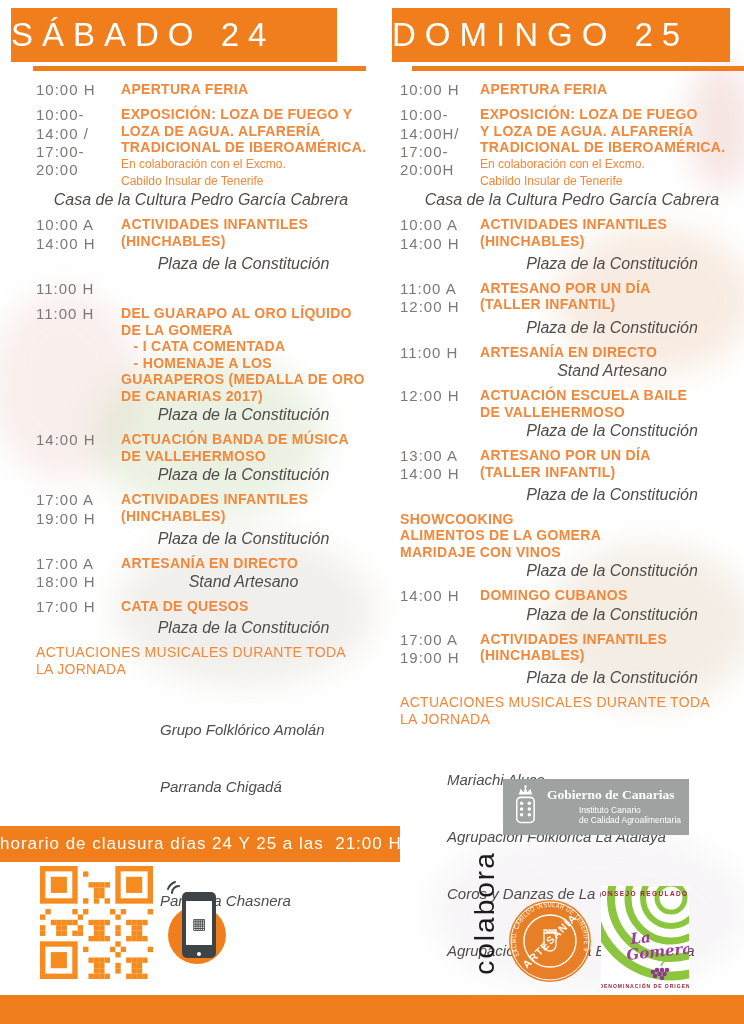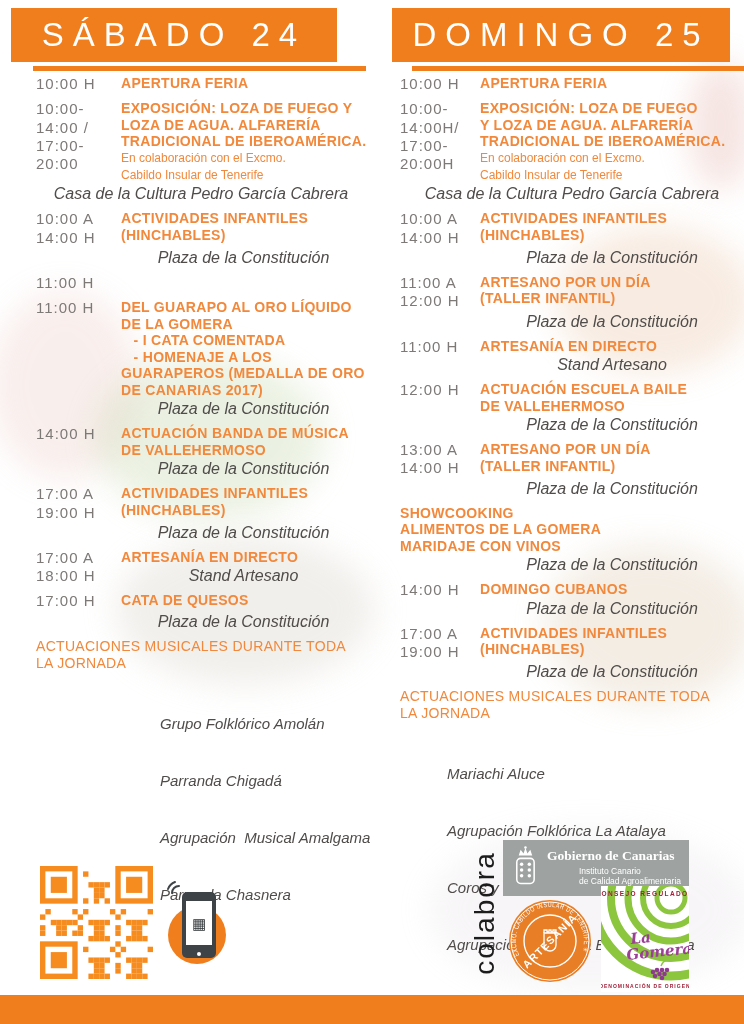--- a/index.html
+++ b/index.html
@@ -10,31 +10,31 @@
   }
   
   .decor{position:absolute;border-radius:50%;filter:blur(16px);z-index:0;}
 
   
   .col{position:absolute;top:8px;z-index:1;}
   .col-l{left:11px;width:355px;padding-left:0;}
   .col-r{left:392px;width:352px;}
 
   .day-box{
-    background:var(--orange);color:#fff;text-align:center;
+    background:var(--orange);color:#fff;
     height:54px;line-height:54px;font-size:33px;font-weight:300;
     letter-spacing:9px;white-space:nowrap;
   }
   .col-l .day-box{width:326px;}
   .col-r .day-box{width:338px;}
   .day-line{height:5px;background:var(--orange);margin-top:4px;}
   .col-l .day-line{margin-left:22px;width:333px;}
   .col-r .day-line{margin-left:20px;width:332px;}
 
-  .events{margin-top:4px;}
+  .events{margin-top:10px;}
   .col-l .events{padding-left:25px;}
   .col-r .events{padding-left:8px;}
 
   .ev{margin-bottom:7px;}
   .row{display:flex;}
   .tm{
     flex:none;color:var(--gray);font-size:15px;line-height:18.3px;
     white-space:pre;letter-spacing:1px;
   }
   .col-l .tm{width:75px;margin-right:10px;}
@@ -92,21 +92,21 @@
     font-size:15px;line-height:20.5px;white-space:pre;letter-spacing:0.5px;font-weight:500;
   }
 
   
   .colabora{
     position:absolute;left:485px;top:913px;z-index:2;color:#1c1c1c;
     font-size:28px;letter-spacing:2px;transform:translate(-50%,-50%) rotate(-90deg);
     white-space:nowrap;font-weight:400;
   }
   .gob{
-    position:absolute;left:503px;top:840px;width:186px;height:56px;z-index:2;
+    position:absolute;left:503px;top:779px;width:186px;height:56px;z-index:2;
     background:var(--logogray);display:flex;align-items:center;gap:7px;
     padding:8px 8px;box-sizing:border-box;color:#fff;
   }
   .gob-title{font-family:"Liberation Serif",serif;font-weight:700;font-size:13.5px;line-height:1.1;}
   .gob-sub{font-size:8.5px;line-height:1.2;white-space:pre;margin-top:2px;margin-left:32px;}
   .cabildo{position:absolute;left:508px;top:898px;z-index:2;}
   .consejo{position:absolute;left:601px;top:886px;z-index:2;background:#fff;}
 
   .footer-bar{position:absolute;left:0;top:995px;width:744px;height:29px;
     background:var(--orange);z-index:2;}
@@ -380,20 +380,21 @@
         <ul class="music-list">
           <li>Mariachi Aluce</li>
           <li>Agrupación Folklórica La Atalaya</li>
           <li>Coros y Danzas de La Gomera</li>
           <li>Agrupación Folklórica Balcón de Liria</li>
         </ul>
       </div>
     </div>
   </div>
 
+  <div class="banner">horario de clausura días 24 Y 25 a las  21:00 H</div>
 
   <svg class="qr" id="qr-svg" width="113" height="113" viewBox="0 0 113 113">
       <rect x="0" y="0" width="37.66666666666667" height="37.66666666666667" fill="#F68B1F"></rect>
       <rect x="5.380952380952381" y="5.380952380952381" width="26.904761904761905" height="26.904761904761905" fill="#fff"></rect>
       <rect x="10.761904761904763" y="10.761904761904763" width="16.142857142857146" height="16.142857142857146" fill="#F68B1F"></rect>
       <rect x="75.33333333333334" y="0" width="37.66666666666667" height="37.66666666666667" fill="#F68B1F"></rect>
       <rect x="80.71428571428572" y="5.380952380952381" width="26.904761904761905" height="26.904761904761905" fill="#fff"></rect>
       <rect x="86.0952380952381" y="10.761904761904763" width="16.142857142857146" height="16.142857142857146" fill="#F68B1F"></rect>
       <rect x="0" y="75.33333333333334" width="37.66666666666667" height="37.66666666666667" fill="#F68B1F"></rect>
       <rect x="5.380952380952381" y="80.71428571428572" width="26.904761904761905" height="26.904761904761905" fill="#fff"></rect>

